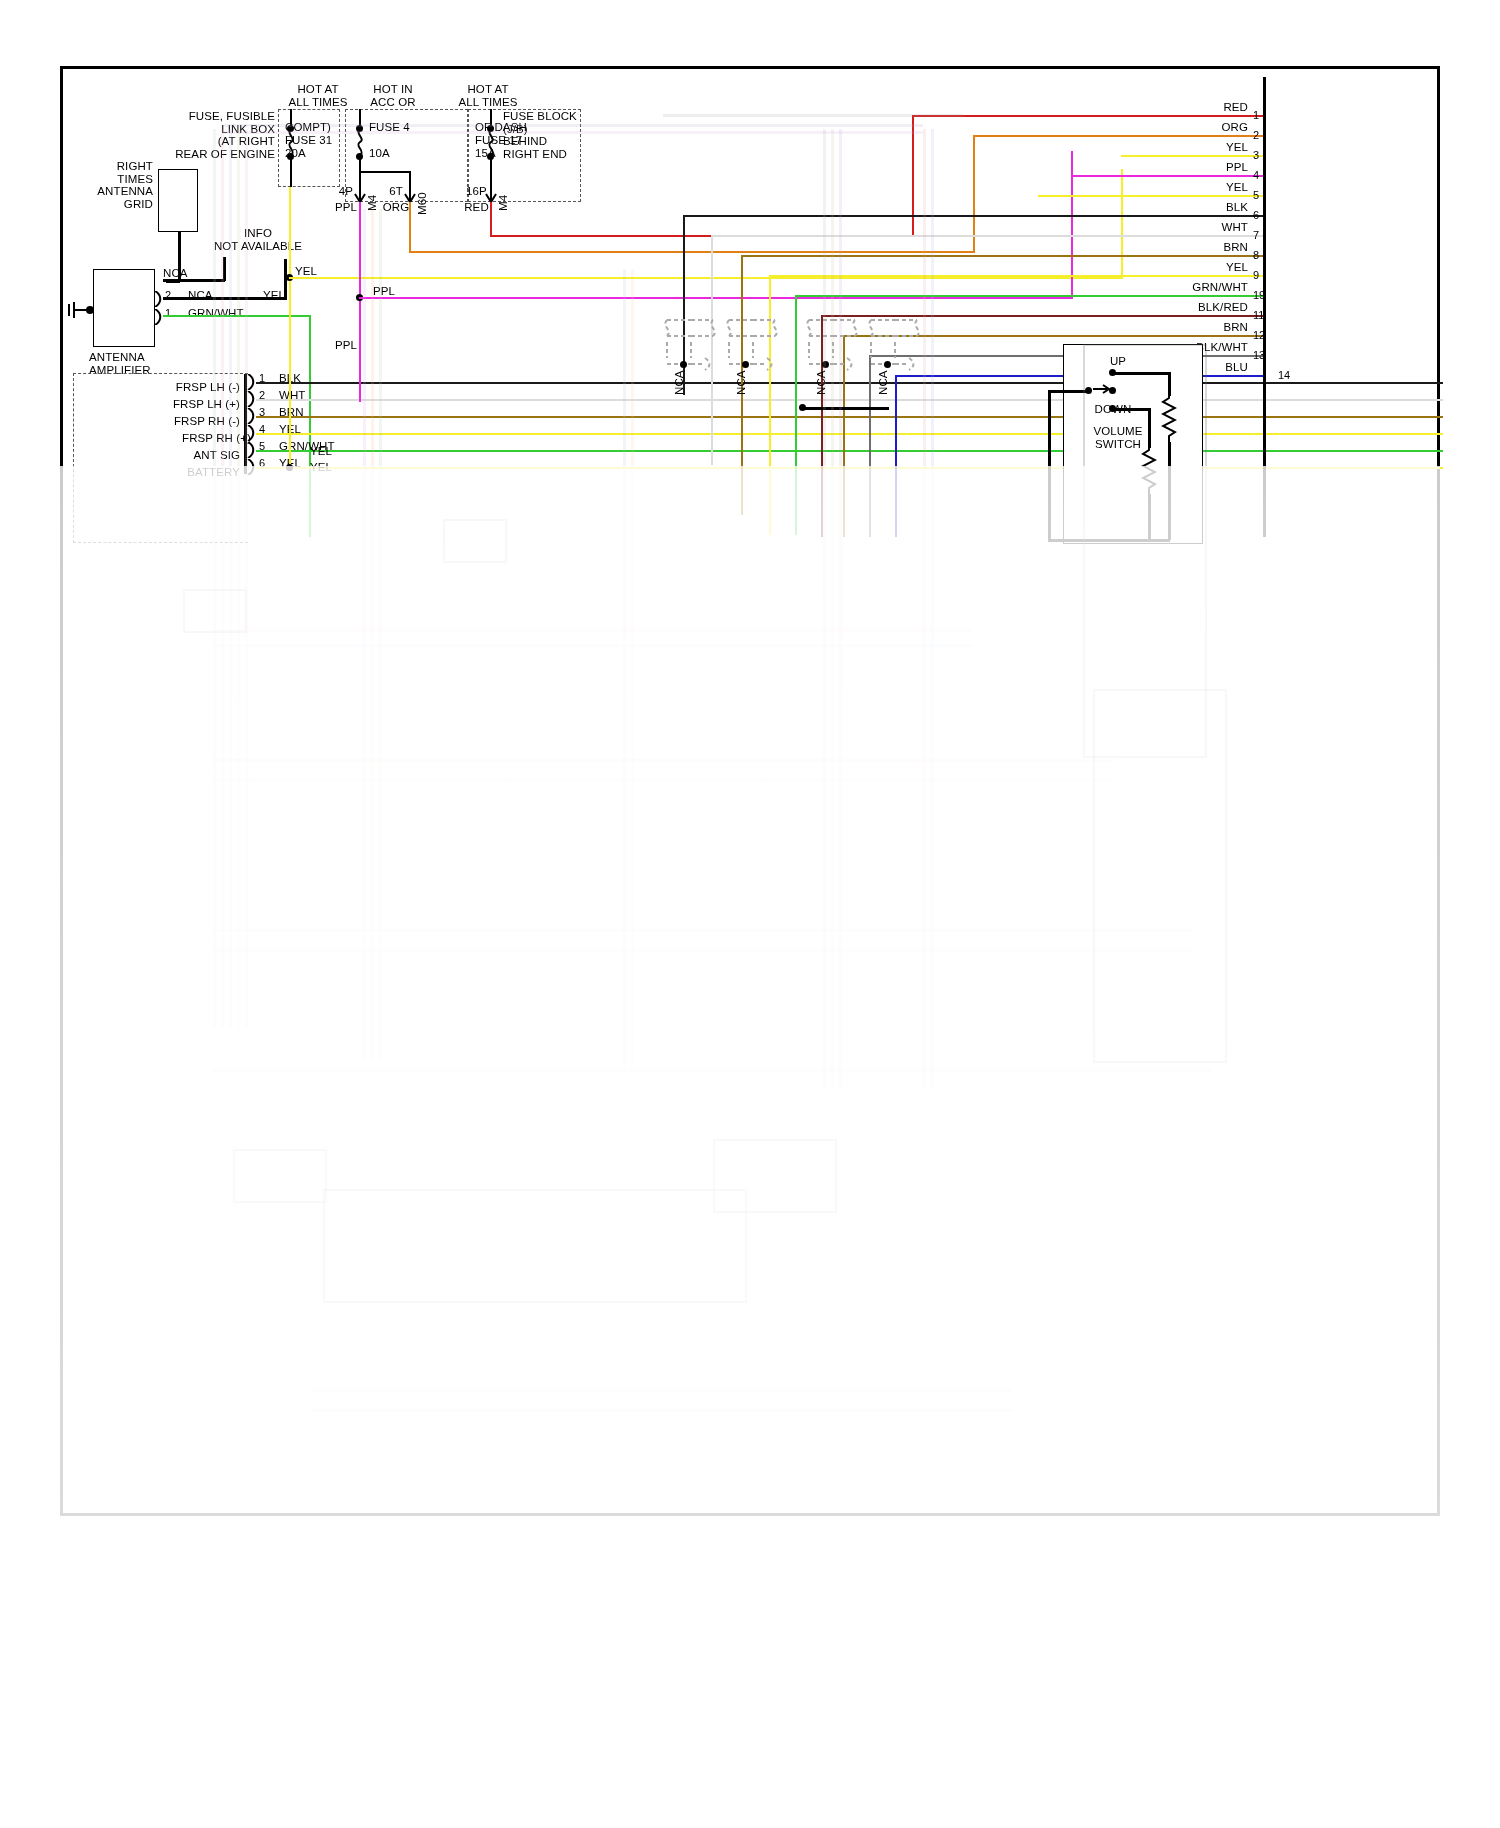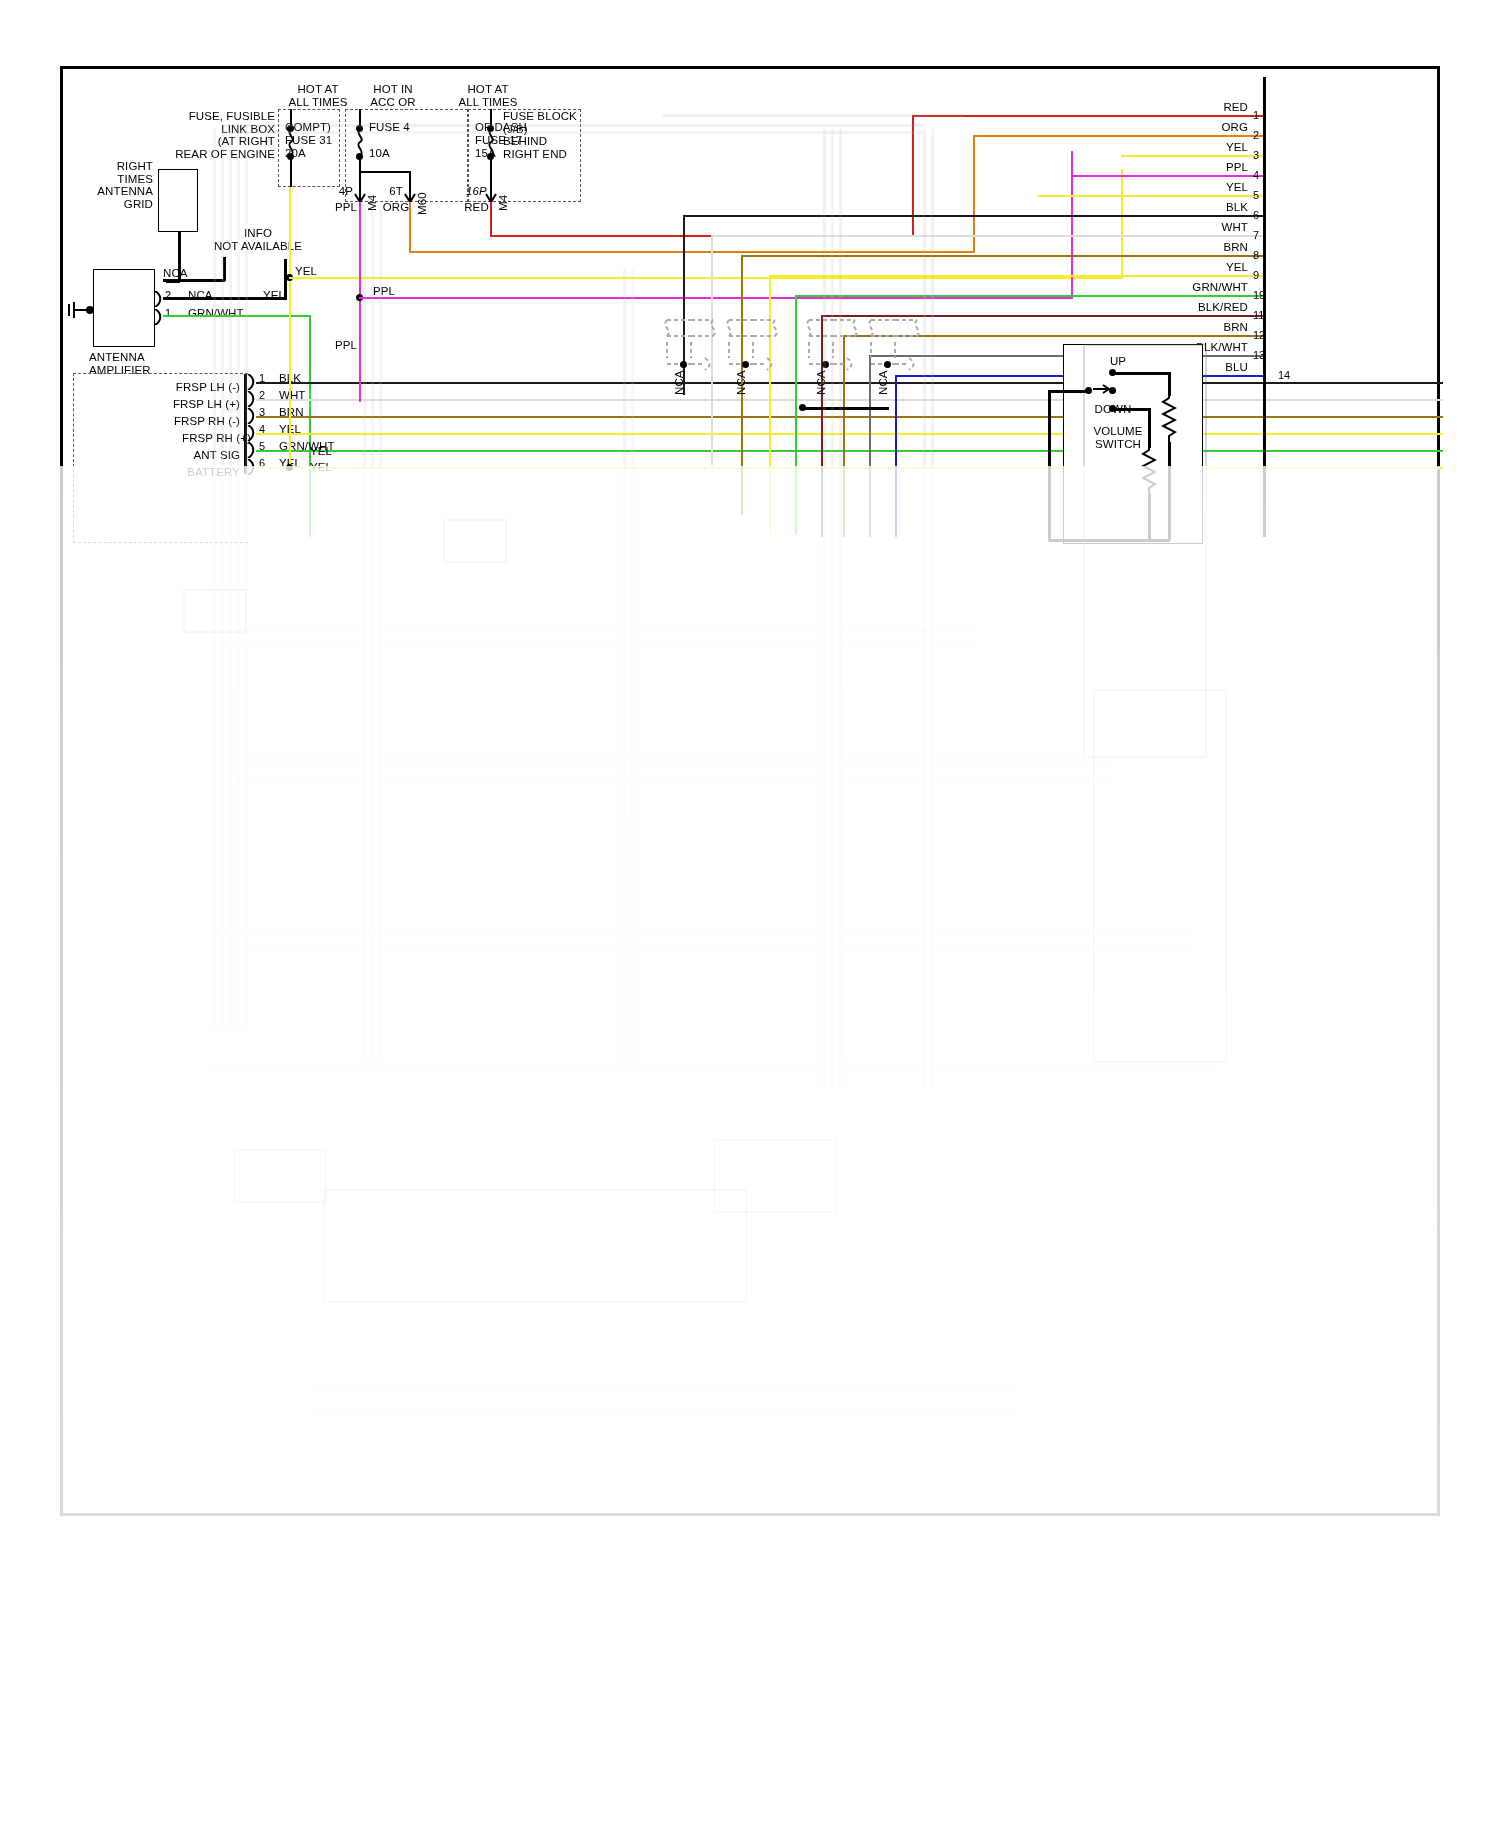--- a/index.html
+++ b/index.html
@@ -97,21 +97,21 @@
     <div class="wire v" style="left:427px;top:40px;height:20px;border-color:#000;"></div>
     <div class="dot" style="left:424px;top:56px;"></div>
     <svg style="position:absolute;left:421px;top:60px;" width="16" height="26">
       <path d="M7,0 C1,4 13,10 7,13 C1,17 13,22 7,26" stroke="#000" stroke-width="2" fill="none"></path>
     </svg>
     <div class="dot" style="left:424px;top:84px;"></div>
     <div class="wire v" style="left:427px;top:88px;height:31px;border-color:#000;"></div>
     <svg style="position:absolute;left:420px;top:117px;" width="16" height="18">
       <path d="M8,0 L8,14 M3,8 L8,16 L13,8" stroke="#000" stroke-width="2" fill="none"></path>
     </svg>
-    <div class="lbl c" style="left:397px;top:116px;width:33px;font-style:italic;">16P</div>
+    <div class="lbl c" style="left:397px;top:116px;width:33px;">16P</div>
     <div class="lbl c" style="left:397px;top:132px;width:33px;">RED</div>
     <div class="lbl vert" style="left:434px;top:142px;">M4</div>
 
     <div class="box" style="left:95px;top:100px;width:40px;height:63px;"></div>
     <div class="lbl r" style="left:0px;top:91px;width:90px;">RIGHT
 TIMES
 ANTENNA
 GRID</div>
     <div class="wire v3" style="left:115px;top:163px;height:48px;border-color:#000;"></div>
     <div class="wire h3" style="left:103px;top:211px;width:14px;border-color:#000;"></div>

